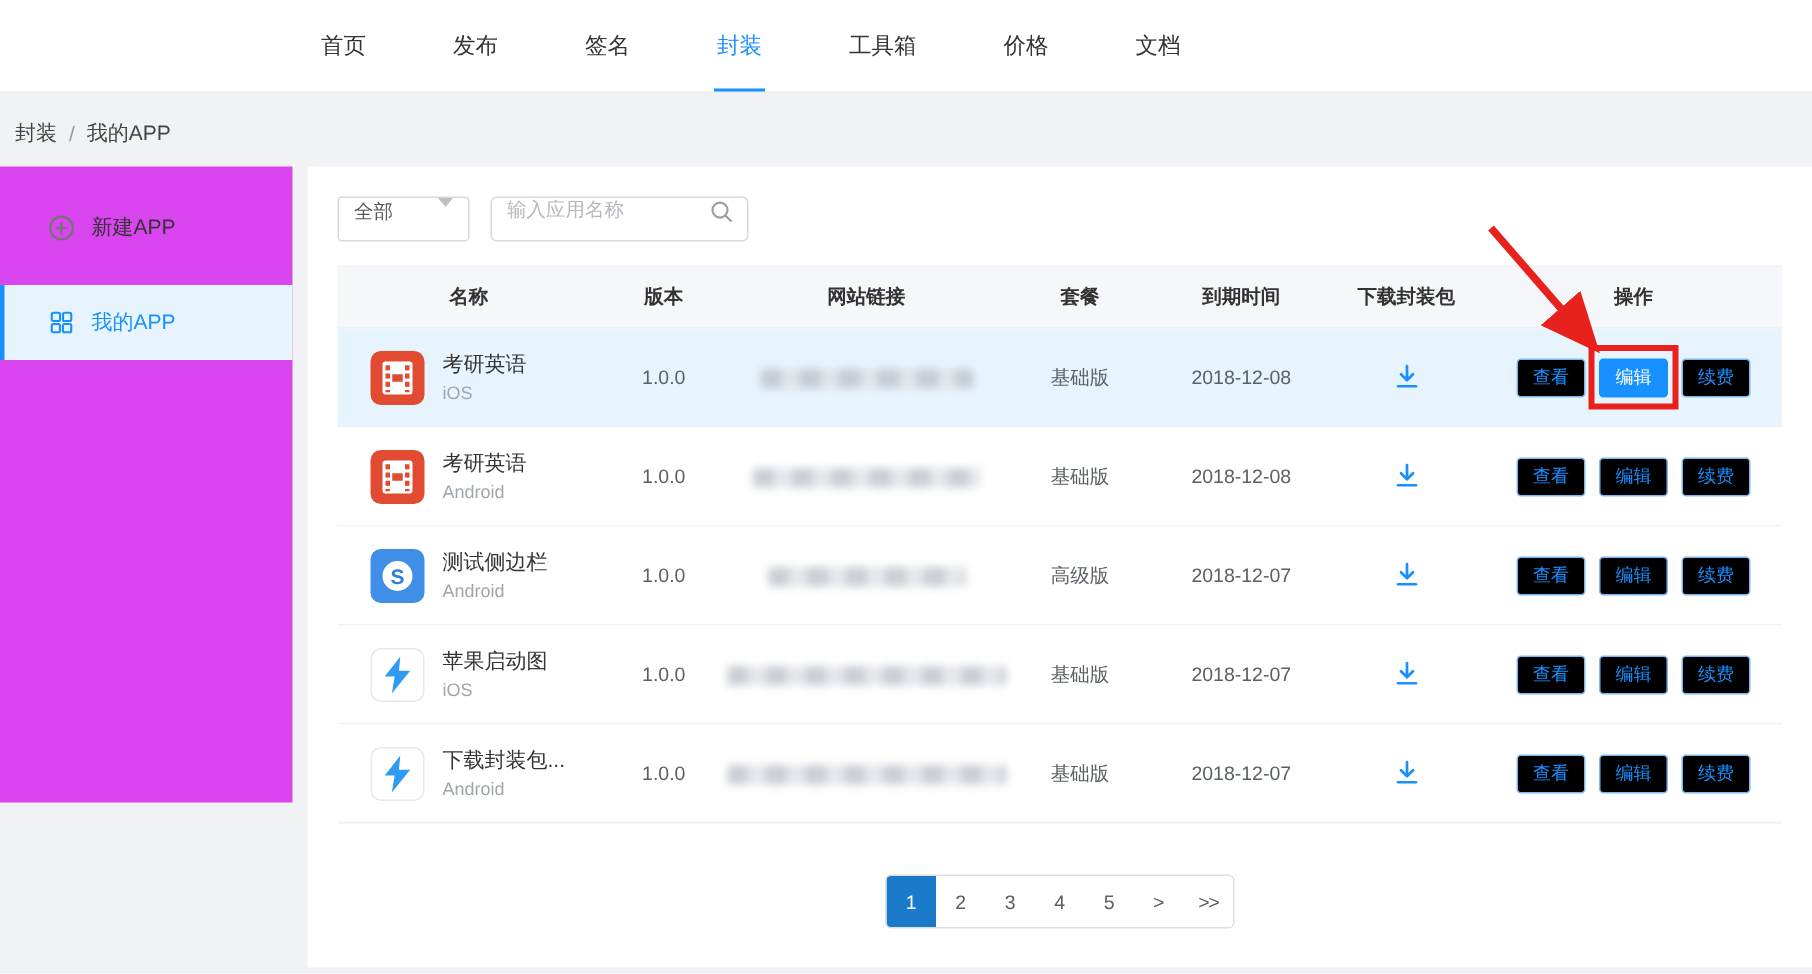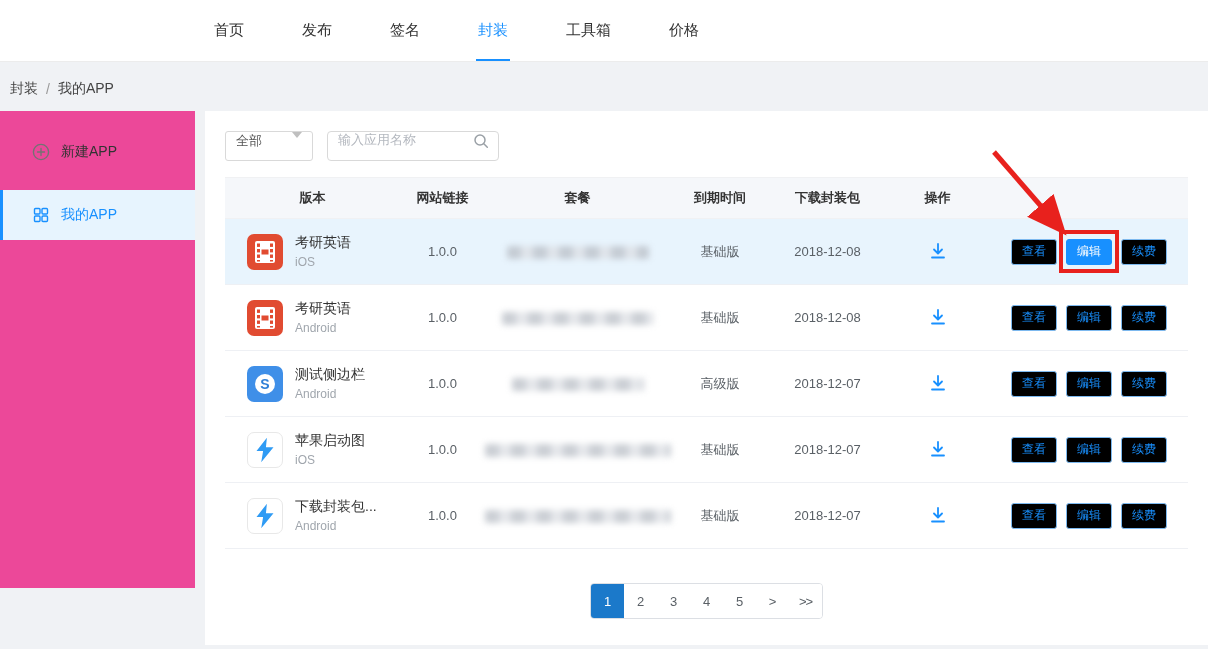--- a/index.html
+++ b/index.html
@@ -24,22 +24,22 @@
     height:2px; background:#1890ff;
   }
   
   .breadcrumb {
     position:absolute; left:10px; top:80px; font-size:14px; color:#444;
     display:flex; gap:8px; align-items:center;
   }
   .breadcrumb .sep { color:#999; }
   
   .sidebar {
-    position:absolute; left:0; top:111px; width:195px; height:477px;
-    background:#ec4899; padding-top:16px;
+    position:absolute; left:0; top:111px; width:195px; height:424px;
+    background:#d946ef; padding-top:16px;
   }
   .side-item {
     height:50px; display:flex; align-items:center; gap:11px;
     padding-left:32px; font-size:14px; color:#333; cursor:pointer;
     margin-bottom:13px; position:relative;
   }
   .side-item.active { background:#e7f4fe; color:#1890ff; }
   .side-item.active::before {
     content:""; position:absolute; left:0; top:0; bottom:0; width:3px; background:#1890ff;
   }
@@ -130,20 +130,21 @@
 </head>
 <body>
 
 <div class="topnav">
   <div class="nav-item">首页</div>
   <div class="nav-item">发布</div>
   <div class="nav-item">签名</div>
   <div class="nav-item active">封装</div>
   <div class="nav-item">工具箱</div>
   <div class="nav-item">价格</div>
+  <div class="nav-item">文档</div>
 </div>
 
 <div class="breadcrumb">
   <span>封装</span>
   <span class="sep">/</span>
   <span>我的APP</span>
 </div>
 
 <div class="sidebar">
   <div class="side-item">
@@ -174,20 +175,21 @@
     <div class="search-box">
       <input type="text" placeholder="输入应用名称" style="">
       <svg width="18" height="18" viewBox="0 0 18 18" style="cursor:pointer">
         <circle cx="8" cy="8" r="5" fill="none" stroke="#9aa0a6" stroke-width="1.5"></circle>
         <path d="M11.8 11.8 L15.3 15.3" stroke="#9aa0a6" stroke-width="1.5" stroke-linecap="round"></path>
       </svg>
     </div>
   </div>
 
   <div class="grid-row thead">
+    <div>名称</div>
     <div>版本</div>
     <div>网站链接</div>
     <div>套餐</div>
     <div>到期时间</div>
     <div>下载封装包</div>
     <div>操作</div>
   </div>
 
   <div class="grid-row trow hl">
     <div class="name-cell">

